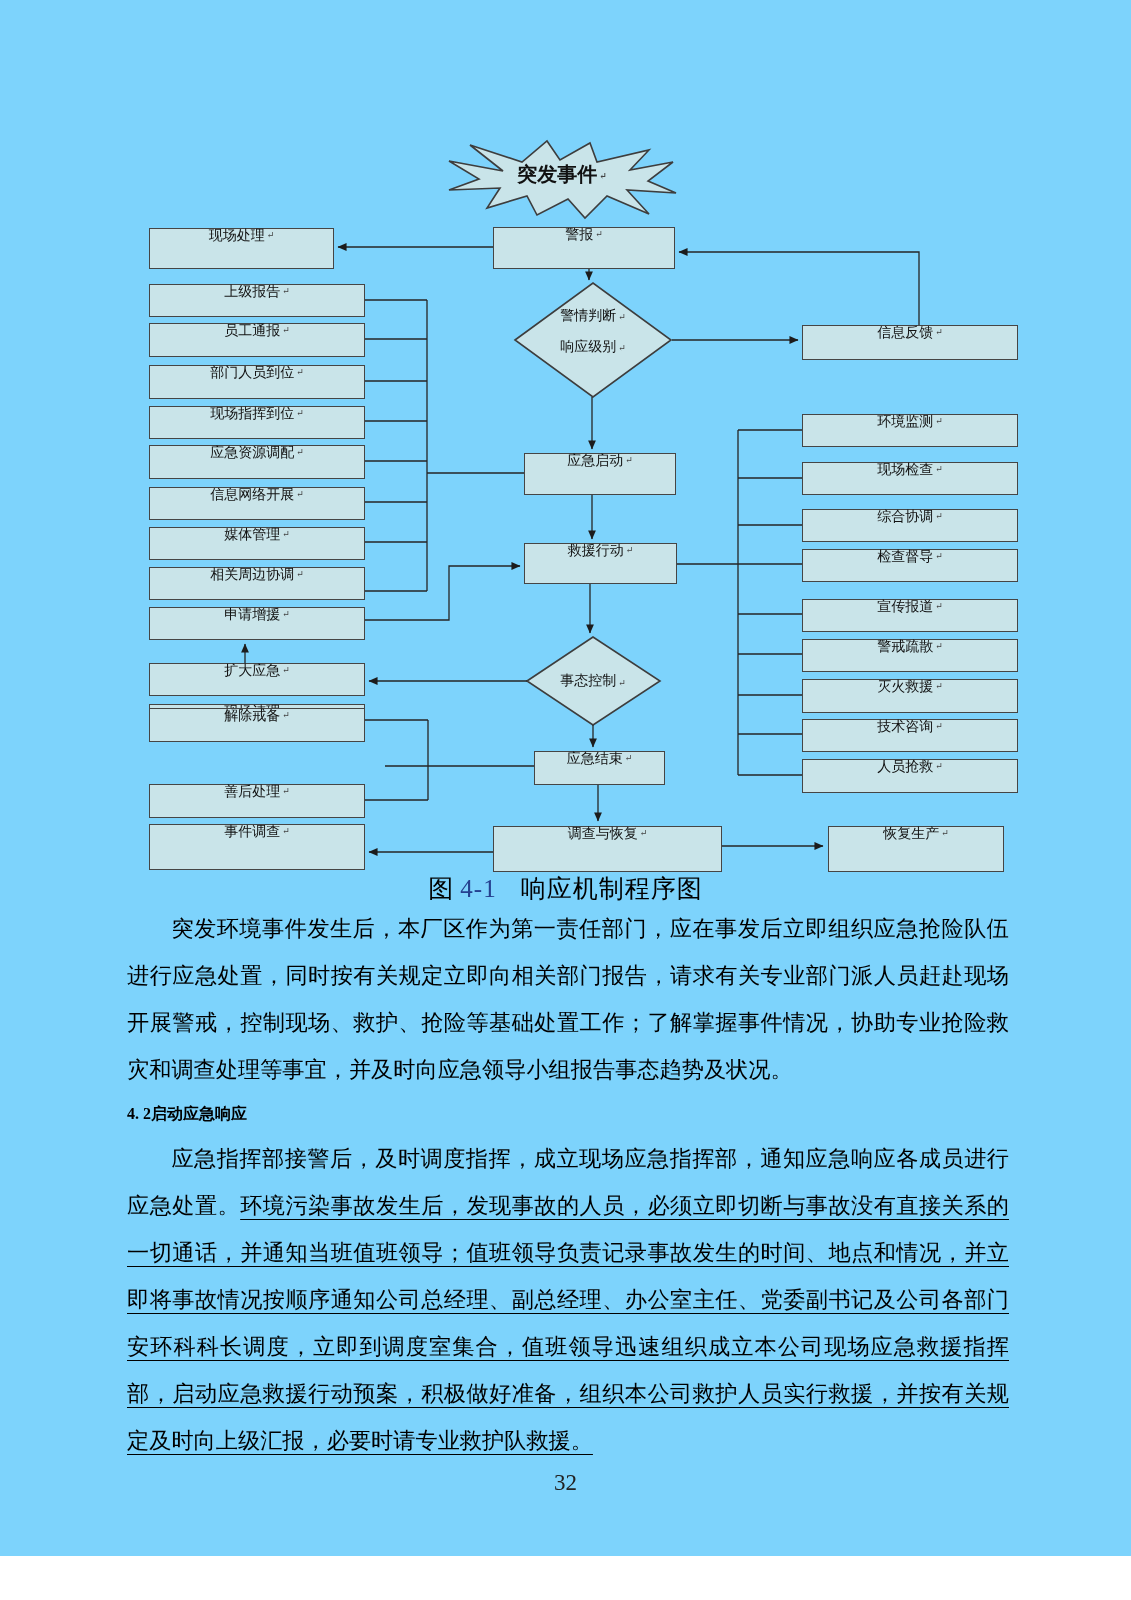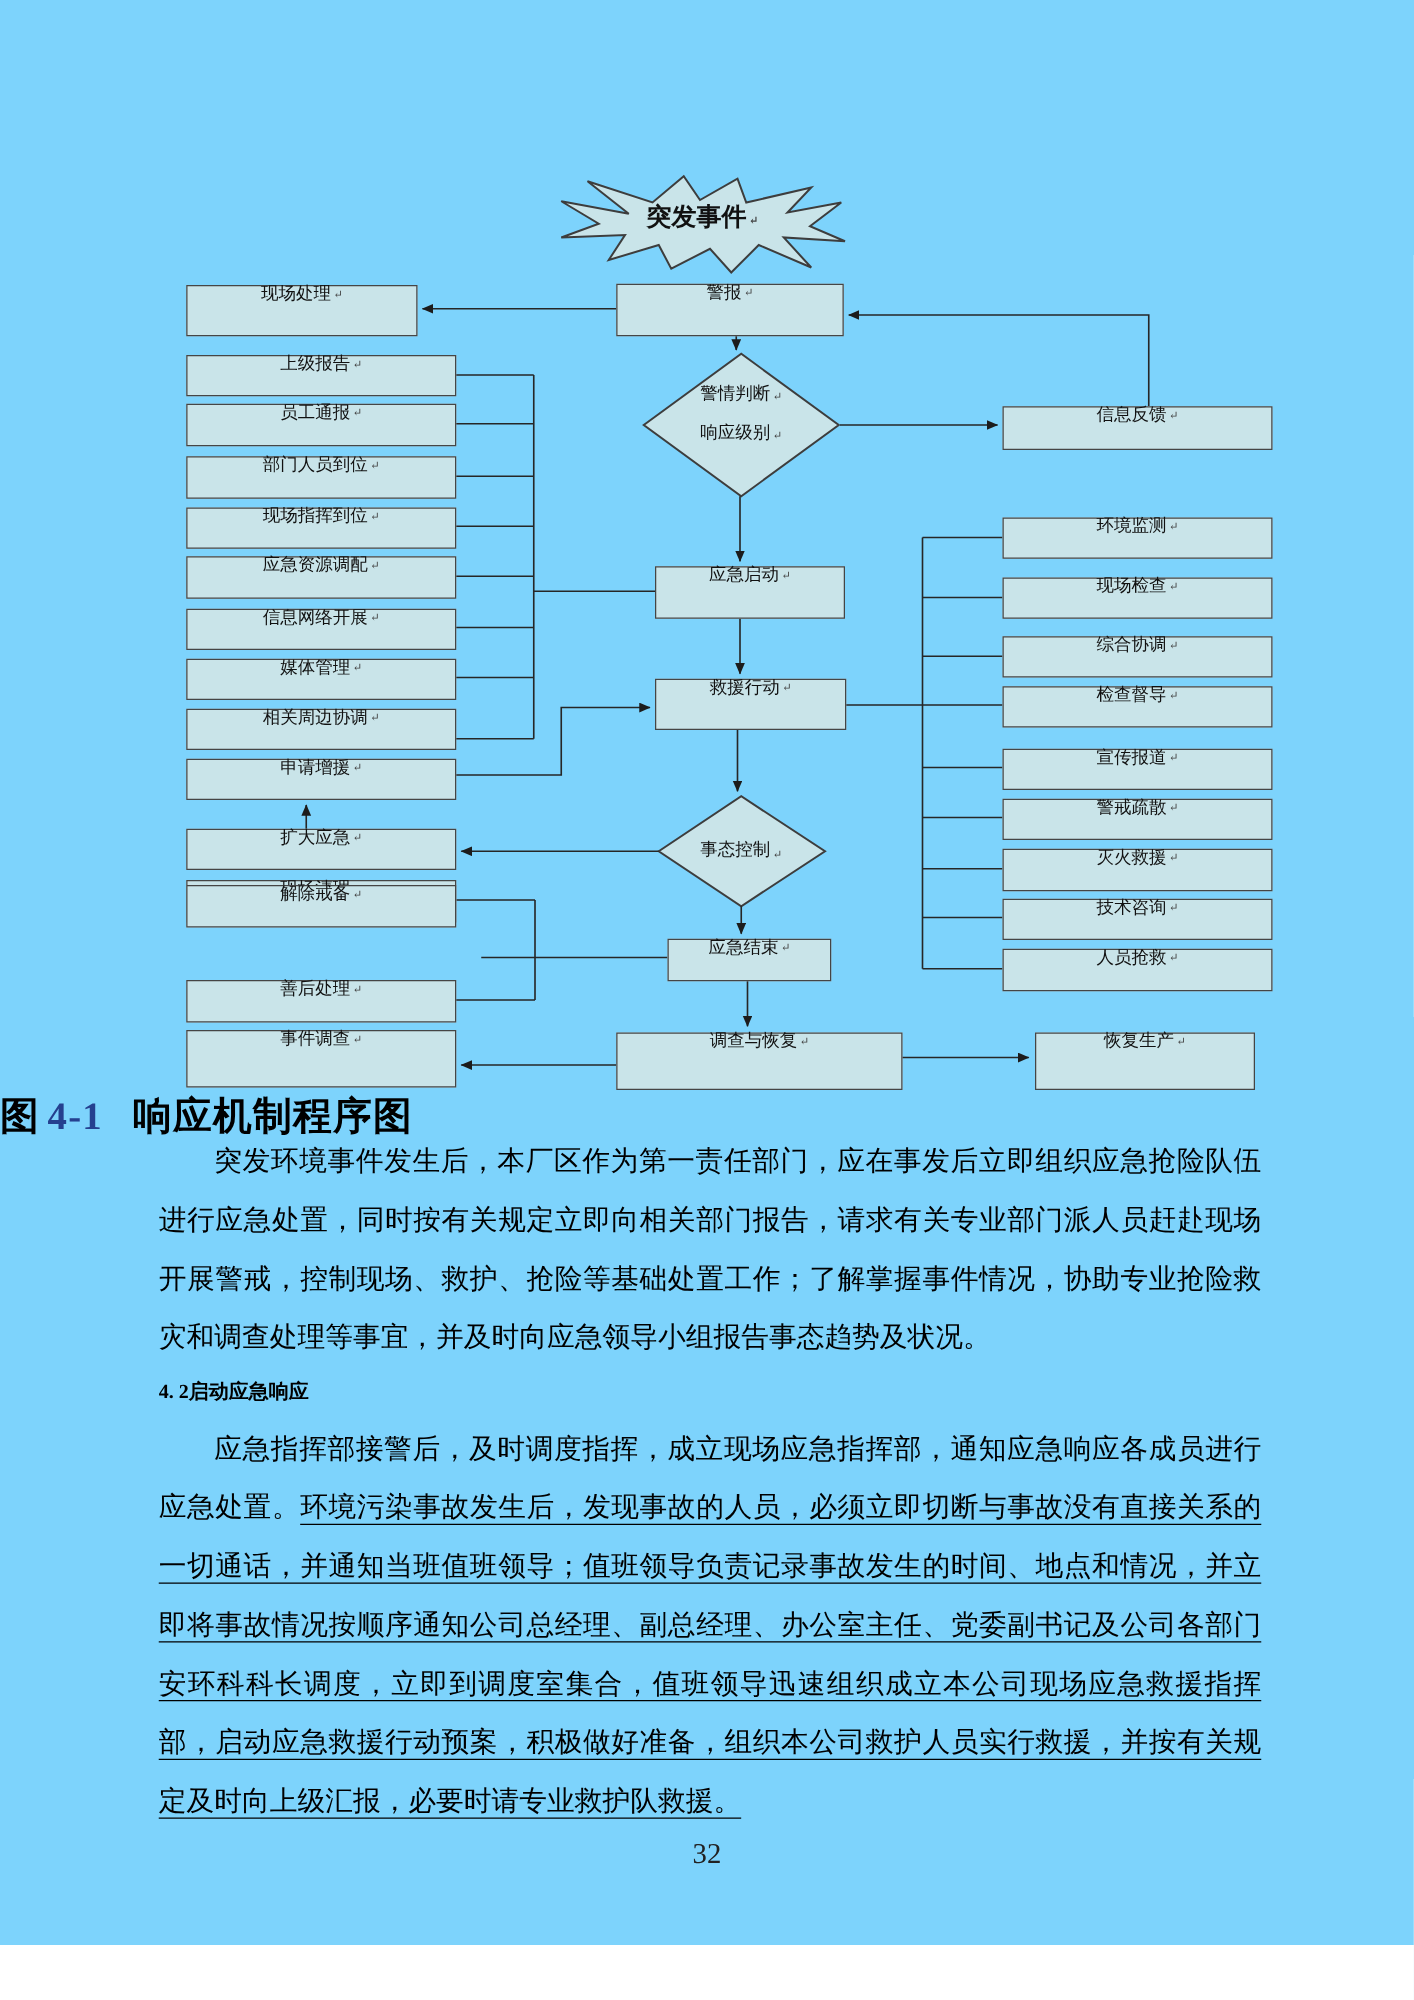--- a/index.html
+++ b/index.html
@@ -11,22 +11,22 @@
   .lines path{stroke:#262626;stroke-width:1.3px;fill:none;}
   .fbox{position:absolute;background:#c9e4e9;border:1.5px solid #454545;
         display:flex;align-items:flex-start;justify-content:center;
         font-size:14px;color:#111;line-height:1;white-space:nowrap;}
   .rm{font-size:9px;color:#444;margin-left:2px;transform:translateY(2px);}
   .flabel{position:absolute;display:flex;align-items:center;justify-content:center;
           font-size:14px;color:#111;line-height:1;white-space:nowrap;}
   .burst-label{font-size:20px;font-weight:bold;}
   .dlabel2{flex-direction:column;}
   .dlabel2 .row{display:flex;align-items:center;line-height:31px;}
-  .caption{position:absolute;left:0;top:872px;width:1131px;text-align:left;
-           font-weight:bold;font-size:31px;letter-spacing:1px;}
+  .caption{position:absolute;left:0;top:872px;width:1131px;text-align:center;
+           font-weight:normal;font-size:25px;letter-spacing:1px;}
   .caption .num{color:#25408f;margin:0 6px;}
   .caption .gap{display:inline-block;width:18px;}
   .body-text{position:absolute;left:127px;top:905px;width:882px;
              font-size:22.2px;text-align:justify;}
   .para{margin:0;line-height:47px;text-indent:2em;}
   .sec-heading{margin:0;font-size:16px;font-weight:bold;line-height:42px;text-indent:0;}
   u.u{text-underline-offset:6px;text-decoration-thickness:1.3px;}
   .pagenum{position:absolute;left:0;top:1470px;width:1131px;text-align:center;
            font-size:23px;color:#222;}
 </style>

